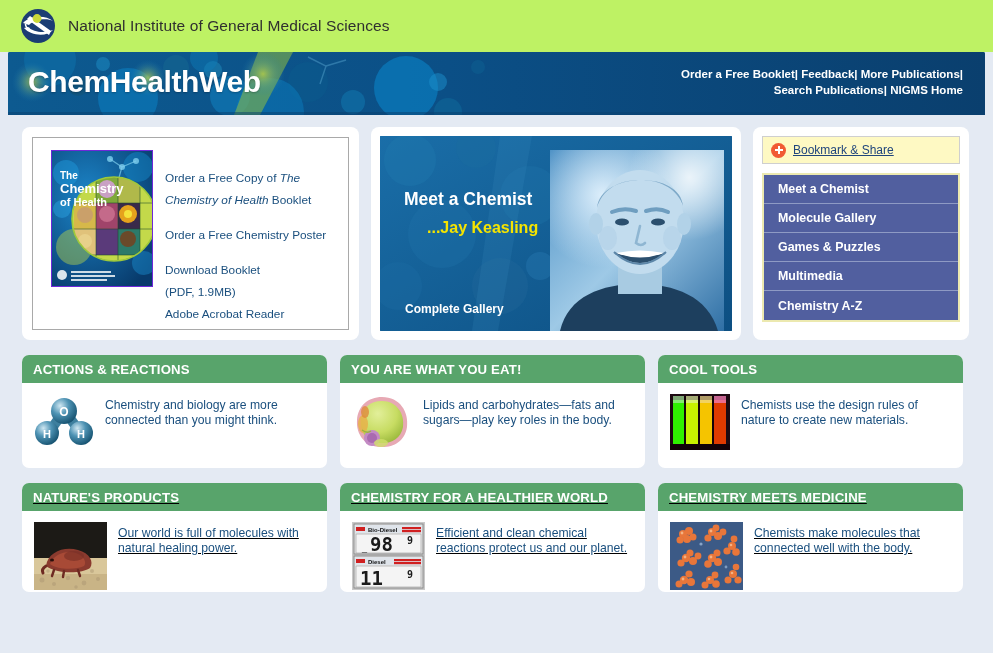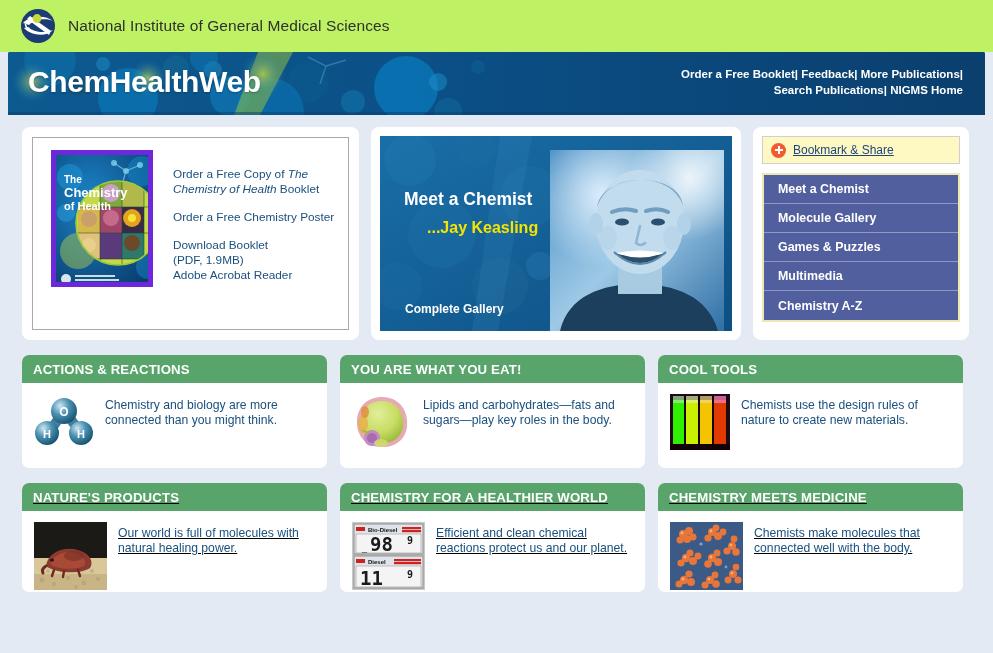--- a/index.html
+++ b/index.html
@@ -91,27 +91,27 @@
     width: 100%; height: 100%;
     border: 1px solid #a9a9a9;
     display: flex;
     padding: 12px 10px 10px 18px;
   }
   .booklet-cover {
     width: 102px; height: 137px;
     flex: 0 0 102px;
     position: relative;
     overflow: hidden;
-    border: 5px solid #6d28d9;
+    border: 1px solid #6d28d9;
   }
   .booklet-text {
-    margin-left: 20px;
+    margin-left: 12px;
     font-size: 11.8px;
     color: #1a4f7e;
-    line-height: 15px;
+    line-height: 22px;
     padding-top: 17px;
   }
   .booklet-text p { margin: 0 0 13px 0; }
   .booklet-text p:last-child { margin-bottom: 0; }
   .booklet-text a { color:#1a4f7e; text-decoration:none; }
   .ital { font-style: italic; }
 
   
   .chemist-card {
     width: 370px; height: 213px;

